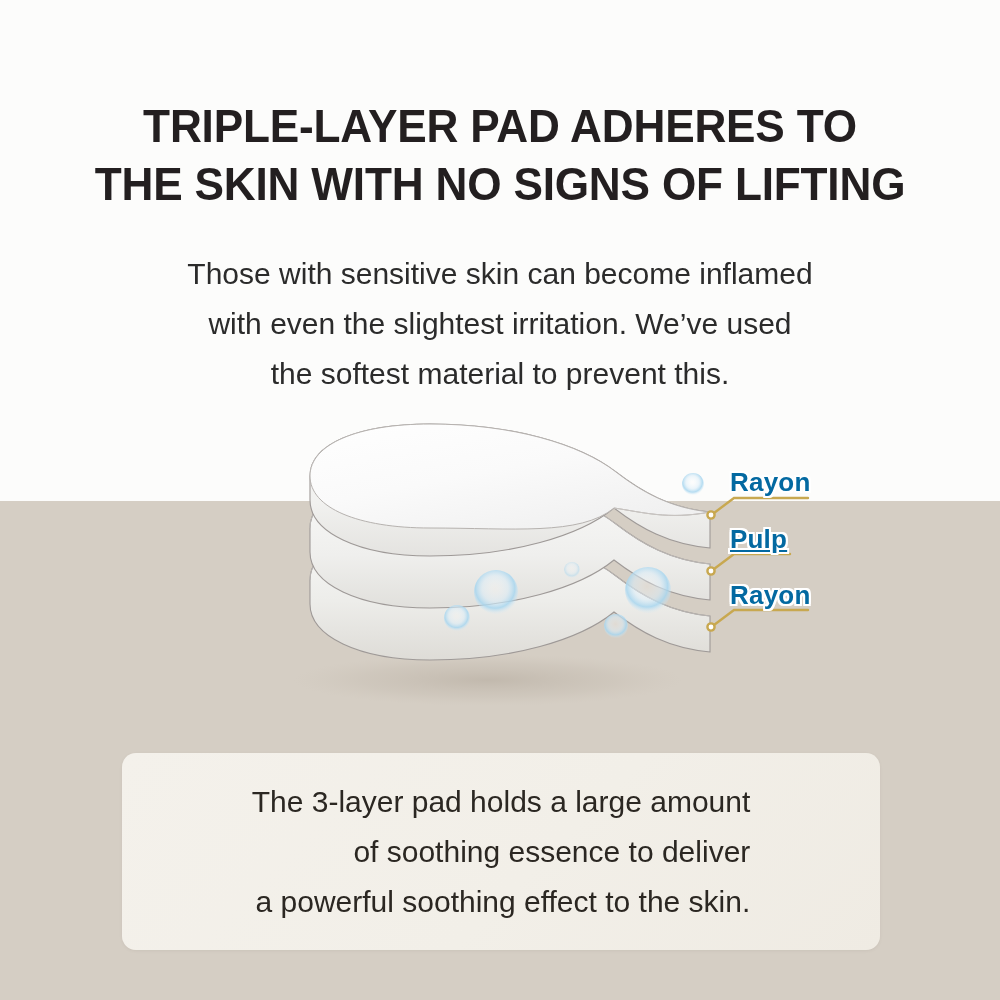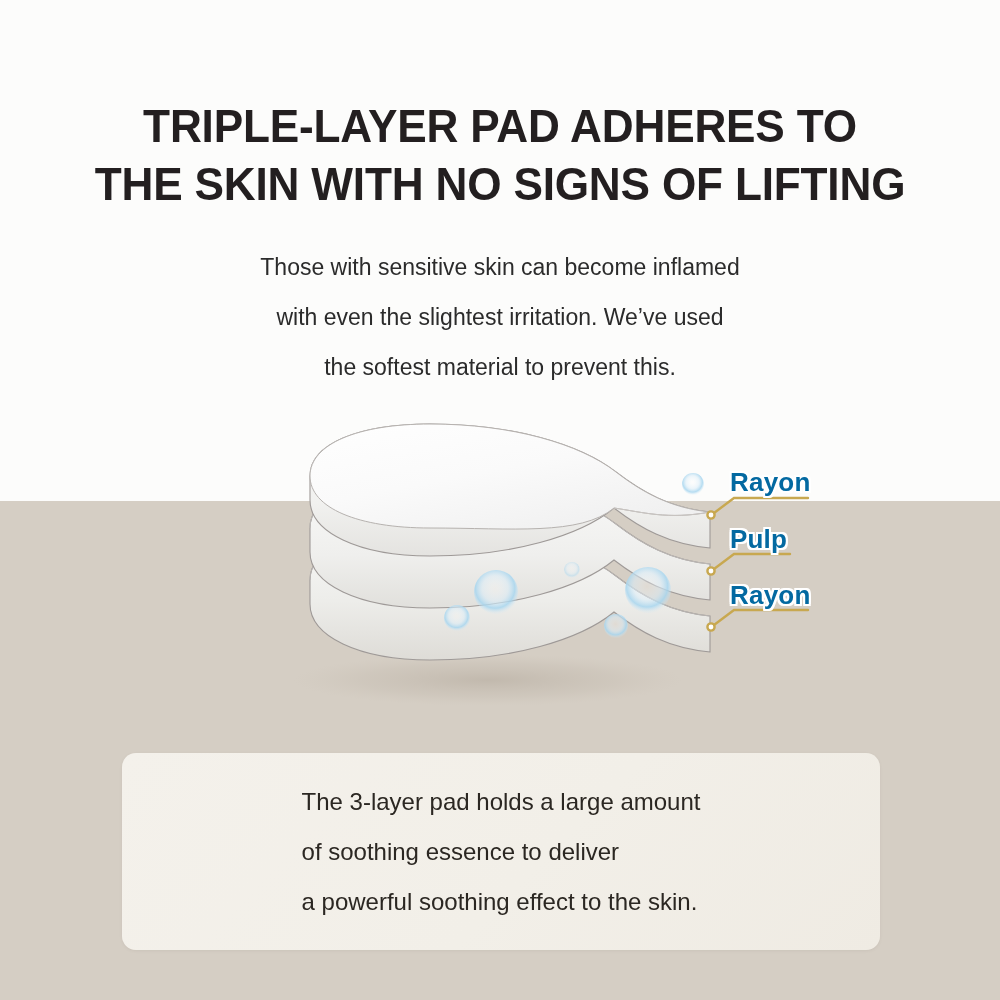--- a/index.html
+++ b/index.html
@@ -50,21 +50,21 @@
     transform-origin: center top;
     white-space: pre-line;
   }
 
   .subhead {
     position: absolute;
     left: 0; top: 219px;
     width: 1000px;
     text-align: center;
     color: #2B2B2B;
-    font-size: 23px;
+    font-size: 30px;
     line-height: 50px;
     font-weight: 400;
     white-space: pre-line;
   }
 
   
   .pad-figure {
     position: absolute;
     left: 250px;
     top: 380px;
@@ -80,41 +80,41 @@
     color: #0369a1;
     letter-spacing: 0.2px;
     text-shadow:
       -2px -2px 0 #FFFFFF,  2px -2px 0 #FFFFFF,
       -2px  2px 0 #FFFFFF,  2px  2px 0 #FFFFFF,
       -2px  0   0 #FFFFFF,  2px  0   0 #FFFFFF,
        0   -2px 0 #FFFFFF,  0    2px 0 #FFFFFF;
     white-space: nowrap;
   }
   .callout-0 { left: 730px; top: 467px; }
-  .callout-1 { left: 730px; top: 524px; }
+  .callout-1 { left: 730px; top: 524px; text-decoration: underline; }
   .callout-2 { left: 730px; top: 580px; }
 
   
   .caption-card {
     position: absolute;
     left: 122px;
     top: 753px;
     width: 758px;
     height: 197px;
     background: linear-gradient(135deg, #F4F1EB 0%, #F2EFE8 55%, #EFEBE3 100%);
     border-radius: 14px;
     box-shadow: 0 1px 3px rgba(120,108,95,0.10);
     display: flex;
     align-items: center;
     justify-content: center;
   }
   .caption-text {
-    text-align: left;
+    text-align: right;
     color: #2B2722;
-    font-size: 24px;
+    font-size: 30px;
     line-height: 50px;
     font-weight: 400;
     white-space: pre-line;
   }
 </style>
 </head>
 <body>
 
 <div id="page">
 

